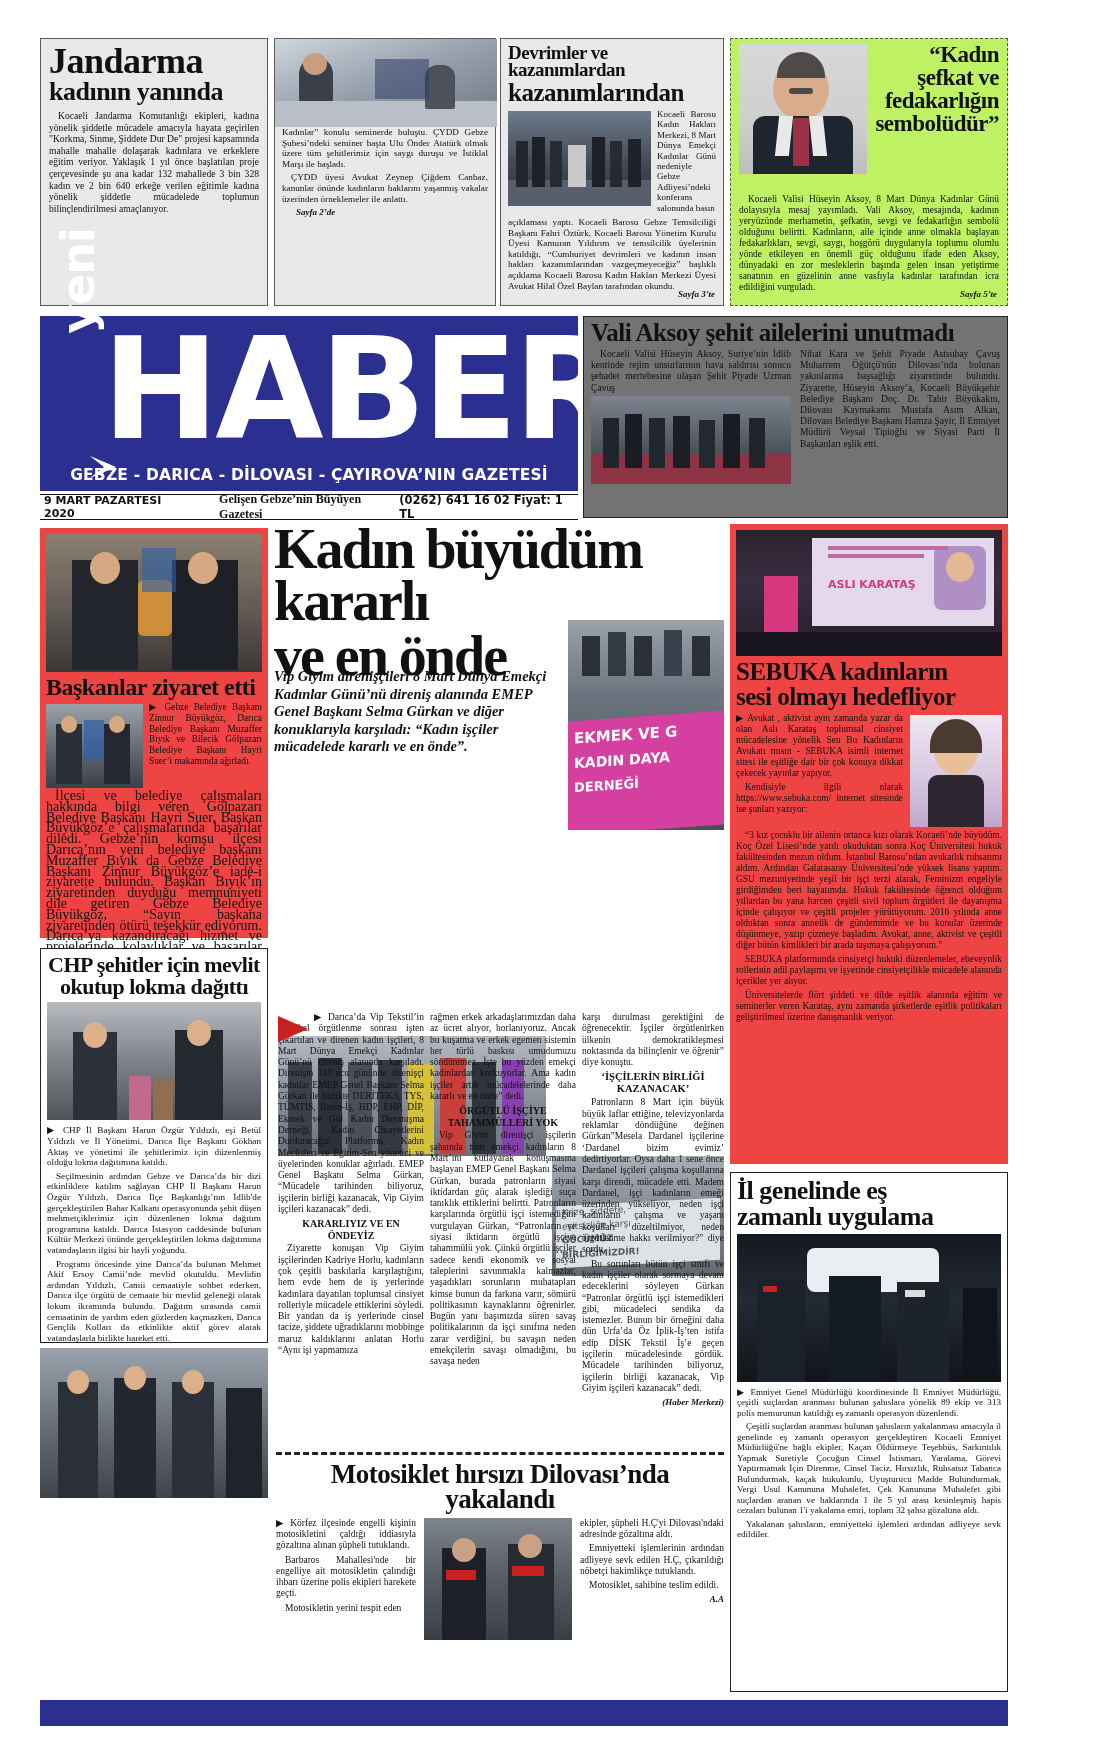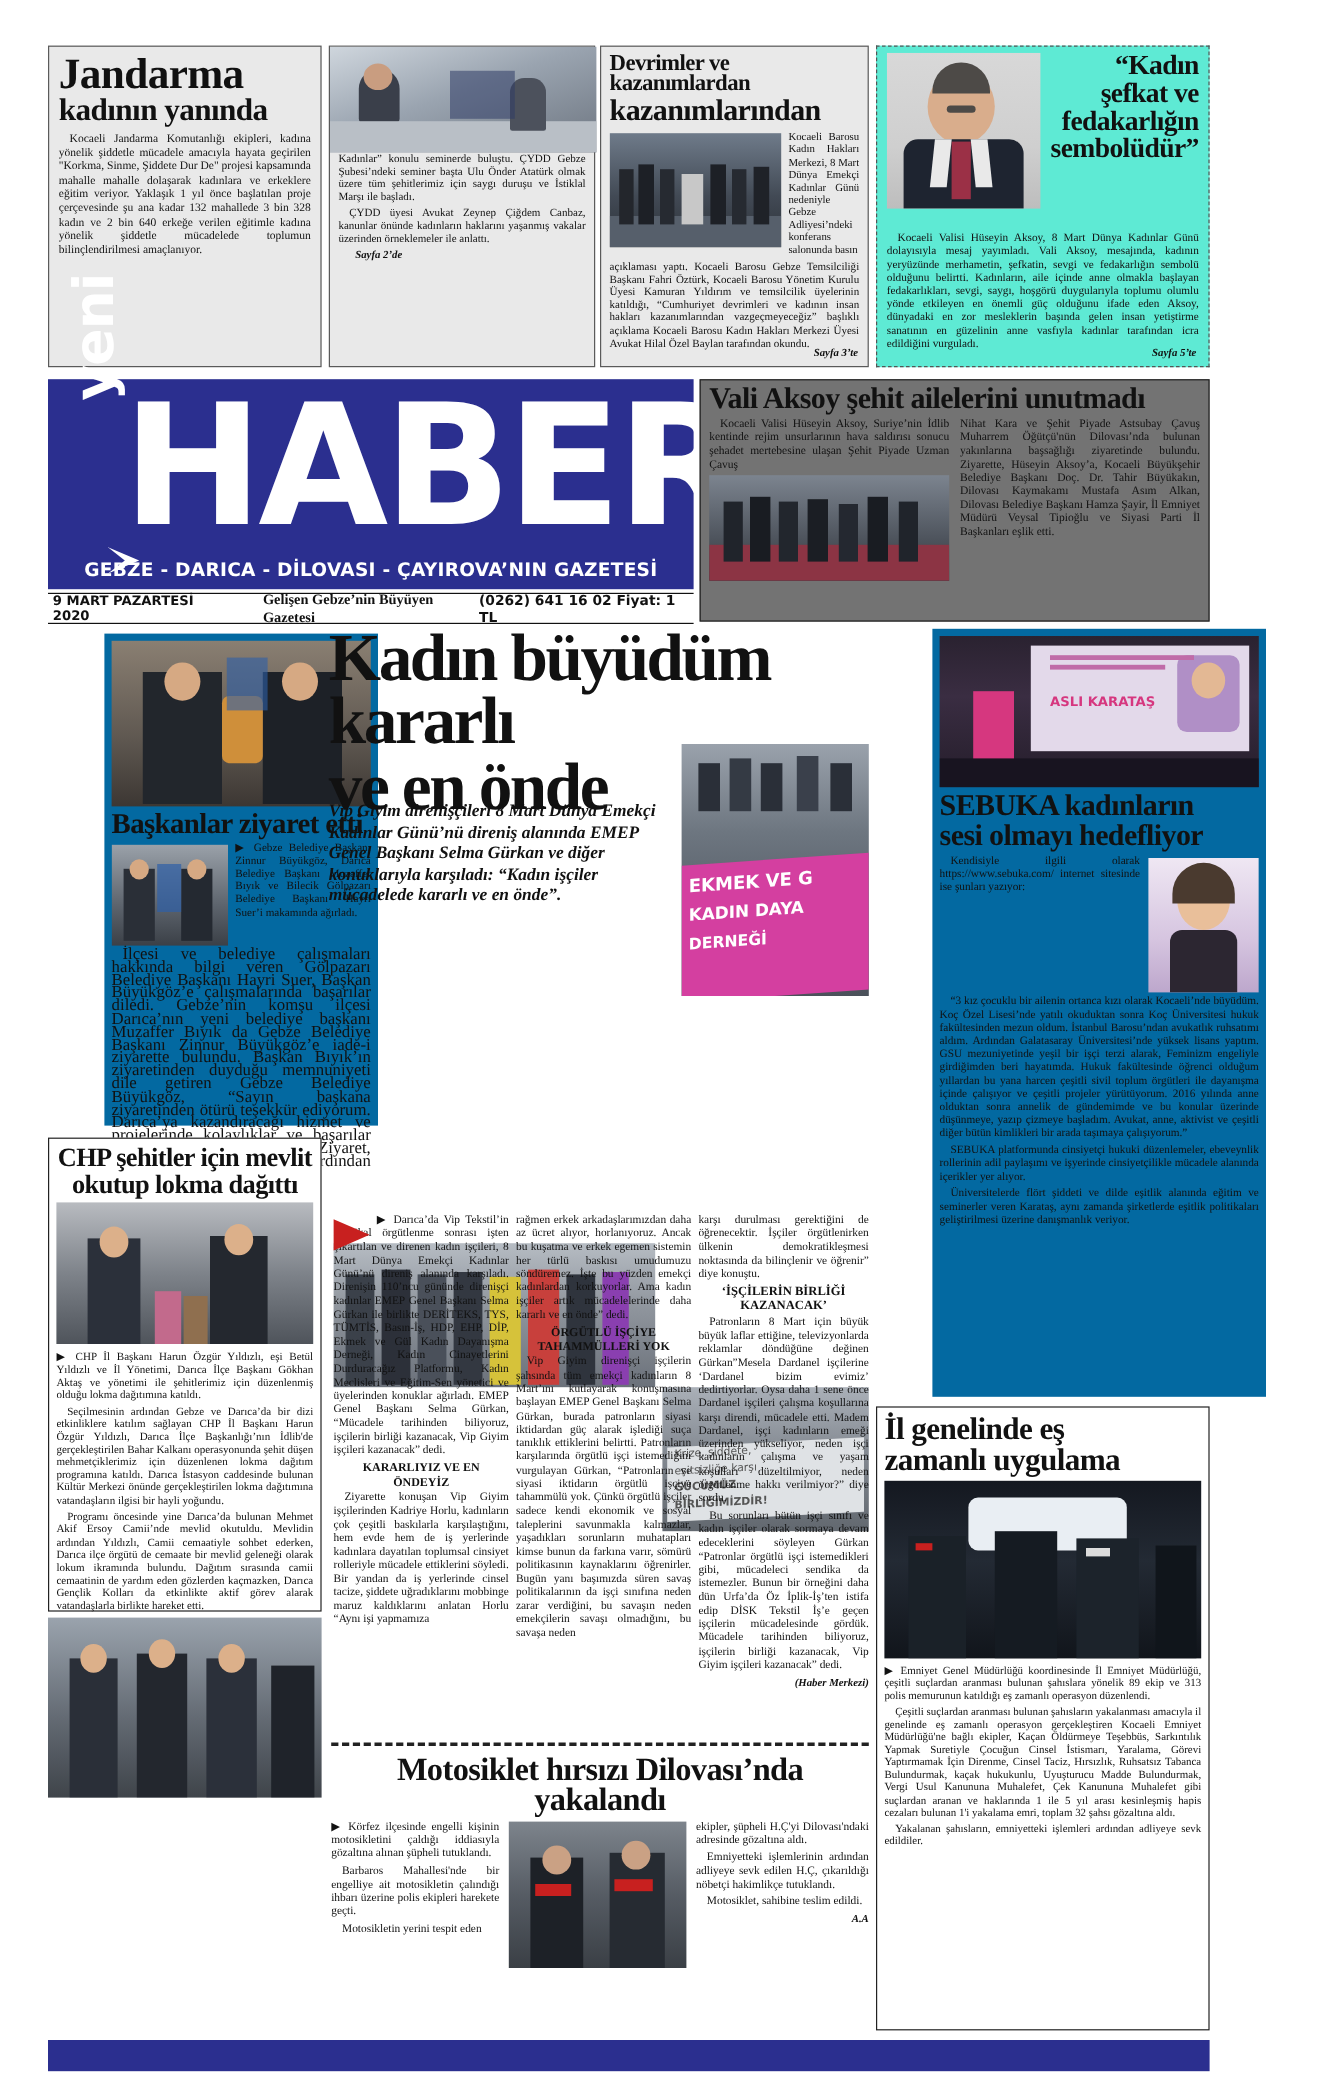--- a/index.html
+++ b/index.html
@@ -8,22 +8,22 @@
     font-family:"Liberation Serif", serif;
     color:#111;
     position:relative;
     overflow:hidden;
   }
   .page{position:relative;width:1103px;height:1748px;background:#fff;}
 
   
   .box{position:absolute;box-sizing:border-box;}
   .greybox{background:#e9e9e9;border:1px solid #5a5a5a;}
-  .dashbox{background:#5eead4;border:1px dashed #555;}
-  .plainbox{background:#0369a1;margin-left:47px;}
+  .dashbox{background:#bef264;border:1px dashed #555;}
+  .plainbox{background:#ef4444;}
   .hl{font-family:"Liberation Serif", serif;font-weight:bold;line-height:.92;letter-spacing:-.5px;}
   .body-txt{font-size:9.2px;line-height:10.6px;text-align:justify;hyphens:auto;}
   .body-txt p{margin:0 0 3px 0;text-indent:9px;}
   .cap{font-style:italic;font-weight:bold;font-size:9px;}
   .imgph{background:#8d8f93;position:relative;overflow:hidden;}
 
   
   .masthead{position:absolute;left:40px;top:316px;width:538px;height:175px;background:#2b2f8f;}
   .m-yeni{
     position:absolute;left:10px;top:24px;width:118px;height:56px;
@@ -362,20 +362,21 @@
     <h2 class="hl" style="font-size:25px;margin-top:4px;">SEBUKA kadınların</h2>
     <h2 class="hl" style="font-size:25px;margin-top:2px;">sesi olmayı hedefliyor</h2>
     <div style="overflow:hidden;margin-top:5px;">
       <div class="imgph" style="float:right;width:92px;height:112px;margin:2px 0 3px 7px;
         background:linear-gradient(180deg,#efe7f3 0%,#d6c5e0 60%,#bda7cc 100%);">
         <div style="position:absolute;left:24px;top:10px;width:44px;height:50px;border-radius:50%;background:#e9bf9a;"></div>
         <div style="position:absolute;left:20px;top:4px;width:52px;height:34px;border-radius:26px 26px 0 0;background:#4a3a2f;"></div>
         <div style="position:absolute;left:18px;top:60px;width:56px;height:52px;background:#2c2631;border-radius:10px 10px 0 0;"></div>
       </div>
       <div class="body-txt" style="font-size:9.4px;line-height:11px;">
+        <p style="text-indent:0;">▶ Avukat , aktivist aynı zamanda yazar da olan  Aslı Karataş toplumsal cinsiyet mücadelesine yönelik Sen Bu Kadınların Avukatı mısın - SEBUKA  isimli internet sitesi ile eşitliğe dair bir çok konuya dikkat çekecek yayınlar yapıyor.</p>
         <p>Kendisiyle ilgili olarak https://www.sebuka.com/ internet sitesinde ise şunları yazıyor:</p>
       </div>
     </div>
     <div class="body-txt" style="font-size:9.4px;line-height:11px;">
       <p>“3 kız çocuklu bir ailenin ortanca kızı olarak Kocaeli’nde büyüdüm. Koç Özel Lisesi’nde yatılı okuduktan sonra Koç Üniversitesi hukuk fakültesinden mezun oldum. İstanbul Barosu’ndan avukatlık ruhsatımı aldım. Ardından Galatasaray Üniversitesi’nde yüksek lisans yaptım. GSU mezuniyetinde yeşil bir işçi terzi alarak, Feminizm engeliyle girdiğimden beri hayatımda. Hukuk fakültesinde öğrenci olduğum yıllardan bu yana harcen çeşitli sivil toplum örgütleri ile dayanışma içinde çalışıyor ve çeşitli projeler yürütüyorum. 2016 yılında anne olduktan sonra annelik de gündemimde ve bu konular üzerinde düşünmeye, yazıp çizmeye başladım. Avukat, anne, aktivist ve çeşitli diğer bütün kimlikleri bir arada taşımaya çalışıyorum.”</p>
       <p>SEBUKA platformunda cinsiyetçi hukuki düzenlemeler, ebeveynlik rollerinin adil paylaşımı ve işyerinde cinsiyetçilikle mücadele alanında içerikler yer alıyor.</p>
       <p>Üniversitelerde flört şiddeti ve dilde eşitlik alanında eğitim ve seminerler veren Karataş, aynı zamanda şirketlerde eşitlik politikaları geliştirilmesi üzerine danışmanlık veriyor.</p>
     </div>
   </div>
 

